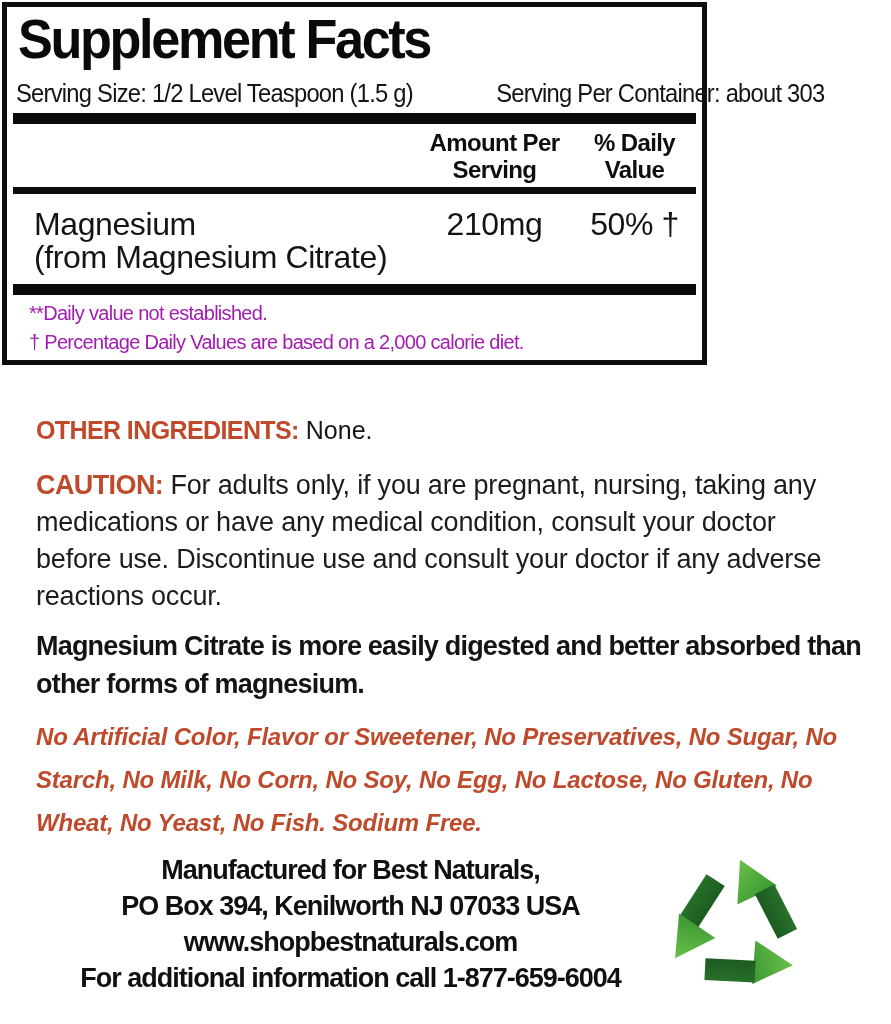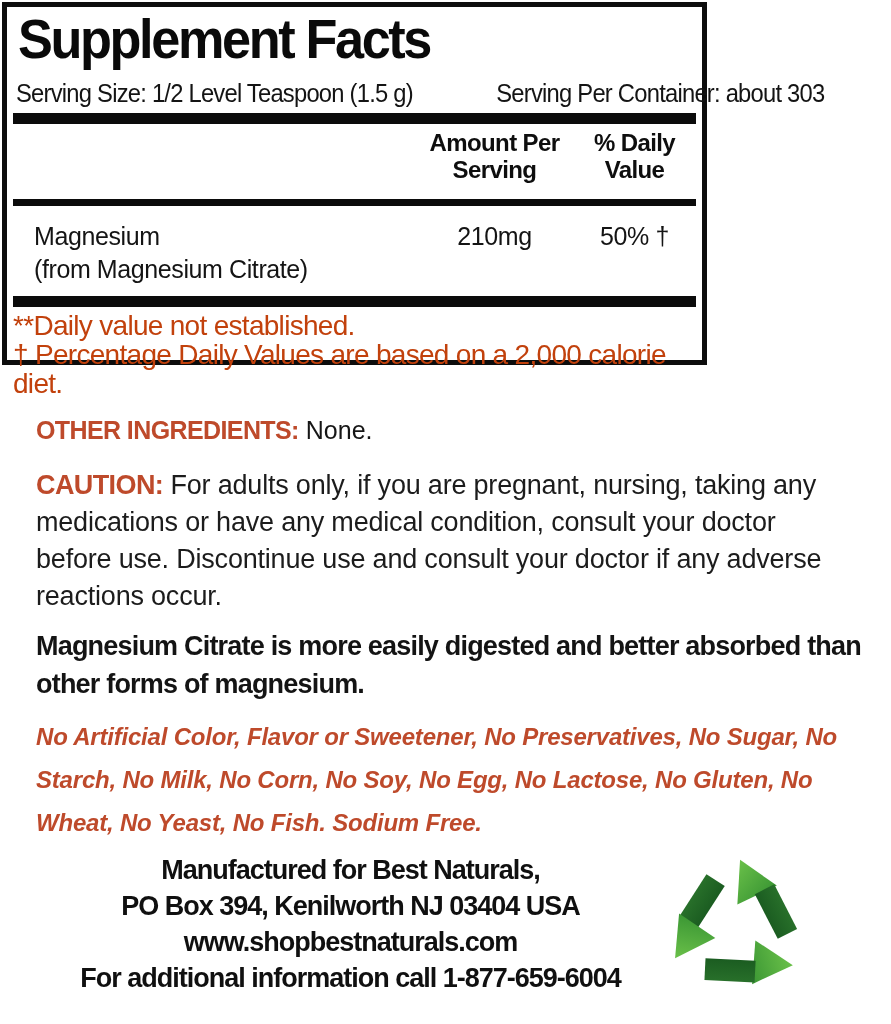--- a/index.html
+++ b/index.html
@@ -20,29 +20,29 @@
     display:flex;justify-content:space-between;align-items:baseline;
     font-size:25px;letter-spacing:-0.8px;margin:12px 2px 6px 4px;line-height:28px;color:#141414;gap:45px;
   }
   .condL{display:inline-block;transform:scaleX(.95);transform-origin:left center;white-space:nowrap;}
   .condR{display:inline-block;transform:scaleX(.95);transform-origin:right center;white-space:nowrap;}
   .bar-thick{height:11px;background:#0b0b0b;margin:0 1px;}
   .bar-med{height:7px;background:#0b0b0b;margin:0 1px;}
   .col-header-row{
     display:flex;justify-content:flex-end;text-align:center;
     font-weight:bold;font-size:24px;line-height:27px;letter-spacing:-0.6px;
-    padding:5px 0 16px;color:#0e0e0e;
+    padding:5px 0 4px;color:#0e0e0e;
   }
   .col-amount{width:155px;}
   .col-dv{width:125px;}
-  .nutrient-row{display:flex;padding:14px 0 10px;font-size:25px;letter-spacing:-0.4px;color:#141414;}
+  .nutrient-row{display:flex;padding:14px 0 10px;font-size:32px;letter-spacing:-0.4px;color:#141414;}
   .nutrient-name{flex:1;padding-left:22px;line-height:33px;}
   .nutrient-amount{width:155px;text-align:center;line-height:33px;}
   .nutrient-dv{width:125px;text-align:center;line-height:33px;}
-  .footnotes{font-size:28px;letter-spacing:-0.7px;line-height:29px;margin:4px 0 0 1px;color:#c2410c;}
+  .footnotes{font-size:20px;letter-spacing:-0.7px;line-height:29px;margin:4px 0 0 17px;color:#a21caf;}
   
   .section{margin-left:36px;width:822px;}
   .oi{margin-top:48px;font-size:25px;line-height:34px;}
   .accent{color:#BE4A2B;font-weight:bold;letter-spacing:-0.6px;}
   .caution{margin-top:20px;font-size:27px;line-height:37px;letter-spacing:-0.2px;color:#1c1c1c;}
   .claim{
     margin-top:12px;font-size:27px;line-height:38px;font-weight:bold;
     letter-spacing:-0.8px;color:#141414;width:828px;
   }
   .free-of{
@@ -112,21 +112,21 @@
     <span class="accent">CAUTION:</span>
     <span>For adults only, if you are pregnant, nursing, taking any medications or have any medical condition, consult your doctor before use. Discontinue use and consult your doctor if any adverse reactions occur.</span>
   </p>
 
   <p class="section claim" style="margin-bottom:0;">Magnesium Citrate is more easily digested and better absorbed than other forms of magnesium.</p>
 
   <p class="section free-of" style="margin-bottom:0;">No Artificial Color, Flavor or Sweetener, No Preservatives, No Sugar, No Starch, No Milk, No Corn, No Soy, No Egg, No Lactose, No Gluten, No Wheat, No Yeast, No Fish. Sodium Free.</p>
 
   <div class="footer-block">
     <div>Manufactured for Best Naturals,</div>
-    <div>PO Box 394, Kenilworth NJ 03404 USA</div>
+    <div>PO Box 394, Kenilworth NJ 07033 USA</div>
     <div>www.shopbestnaturals.com</div>
     <div>For additional information call 1-877-659-6004</div>
   </div>
 
 </div>
 
 <svg class="recycle" viewBox="0 0 100 100" aria-hidden="true">
   <defs>
     <linearGradient id="rg" x1="0" y1="0" x2="1" y2="1">
       <stop offset="0" stop-color="#6cc24a"></stop>

